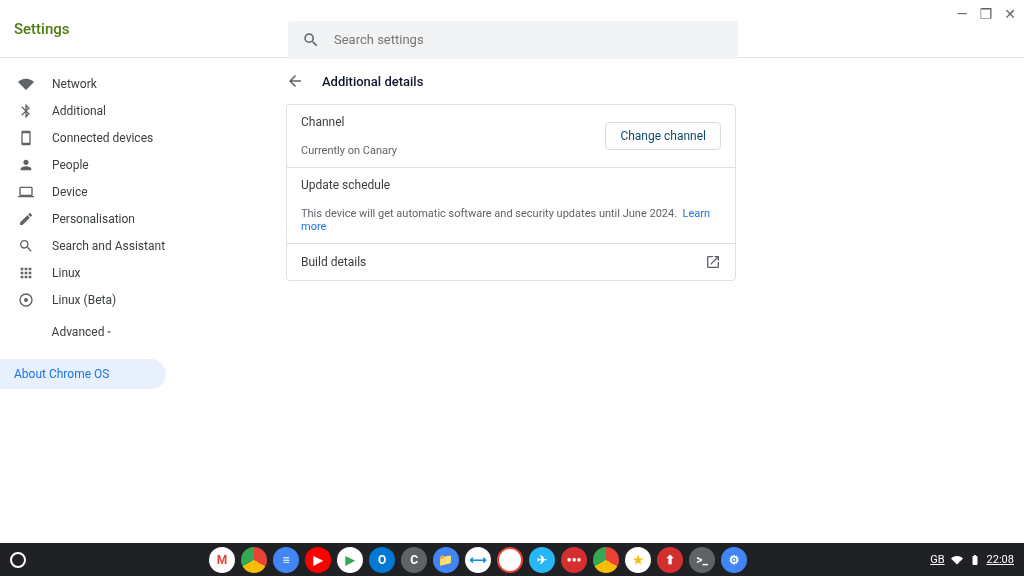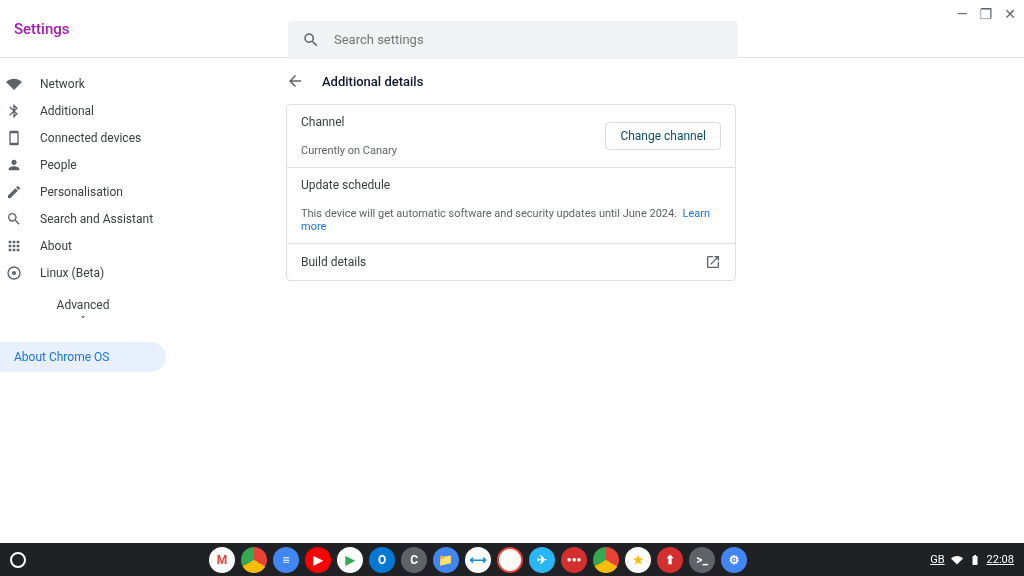--- a/index.html
+++ b/index.html
@@ -2,31 +2,31 @@
 <html><head>
   <meta charset="utf-8">
   <style>
     * { margin: 0; padding: 0; box-sizing: border-box; font-family: 'Roboto', Arial, sans-serif; }
     body { width: 1024px; height: 576px; overflow: hidden; background: #fff; position: relative; }
     
     .window-controls { position: absolute; top: 6px; right: 8px; display: flex; gap: 12px; z-index: 100; }
     .window-controls span { color: #5f6368; cursor: pointer; font-size: 14px; }
     
     .header { display: flex; align-items: center; height: 58px; border-bottom: 1px solid #e0e0e0; }
-    .header-title { width: 288px; padding-left: 14px; font-size: 15px; color: #a21caf; font-weight: 500; }
+    .header-title { width: 288px; padding-left: 14px; font-size: 15px; color: #4d7c0f; font-weight: 500; }
     .search-box { flex: 0 0 450px; background: #f1f3f4; border-radius: 4px; height: 38px; display: flex; align-items: center; padding: 0 14px; gap: 14px; margin-top: 22px; }
     .search-box svg { width: 18px; height: 18px; fill: #5f6368; }
     .search-box input { border: none; background: transparent; font-size: 13px; color: #5f6368; flex: 1; outline: none; }
     
     .main { display: flex; height: calc(100% - 58px - 33px); }
     
     .sidebar { width: 166px; padding-top: 12px; }
-    .sidebar-item { display: flex; align-items: center; height: 27px; padding-left: 6px; gap: 18px; color: #3c4043; font-size: 12px; cursor: pointer; }
+    .sidebar-item { display: flex; align-items: center; height: 27px; padding-left: 18px; gap: 18px; color: #3c4043; font-size: 12px; cursor: pointer; }
     .sidebar-item svg { width: 16px; height: 16px; fill: #5f6368; }
-    .sidebar-section { display: flex; align-items: center; justify-content: flex-end; padding: 12px 14px; font-size: 12px; color: #3c4043; cursor: pointer; flex-direction: column; }
+    .sidebar-section { display: flex; align-items: center; justify-content: center; padding: 12px 14px; font-size: 12px; color: #3c4043; cursor: pointer; }
     .sidebar-about { background: #e8f0fe; color: #1a73e8; border-radius: 0 15px 15px 0; padding: 8px 14px; font-size: 12px; cursor: pointer; margin-top: 8px; }
     
     .content { flex: 1; padding-left: 120px; }
     .content-inner { width: 450px; }
     .content-header { display: flex; align-items: center; gap: 18px; padding: 14px 0; }
     .content-header svg { width: 18px; height: 18px; fill: #5f6368; cursor: pointer; }
     .content-header-title { font-size: 13px; color: #0f172a; font-weight: 500; }
     
     .card { border: 1px solid #e0e0e0; border-radius: 4px; }
     .card-row { padding: 10px 14px; display: flex; justify-content: space-between; align-items: center; border-bottom: 1px solid #e0e0e0; }
@@ -85,35 +85,41 @@
       <span>Connected devices</span>
     </div>
     <div class="sidebar-item">
       <svg viewBox="0 0 24 24">
           <path d="M12 12c2.21 0 4-1.79 4-4s-1.79-4-4-4-4 1.79-4 4 1.79 4 4 4zm0 2c-2.67 0-8 1.34-8 4v2h16v-2c0-2.66-5.33-4-8-4z"></path>
         </svg>
       <span>People</span>
     </div>
     <div class="sidebar-item">
       <svg viewBox="0 0 24 24">
+          <path d="M20 18c1.1 0 2-.9 2-2V6c0-1.1-.9-2-2-2H4c-1.1 0-2 .9-2 2v10c0 1.1.9 2 2 2H0v2h24v-2h-4zM4 6h16v10H4V6z"></path>
+        </svg>
+      <span>Device</span>
+    </div>
+    <div class="sidebar-item">
+      <svg viewBox="0 0 24 24">
           <path d="M3 17.25V21h3.75L17.81 9.94l-3.75-3.75L3 17.25zM20.71 7.04a.996.996 0 000-1.41l-2.34-2.34a.996.996 0 00-1.41 0l-1.83 1.83 3.75 3.75 1.83-1.83z"></path>
         </svg>
       <span>Personalisation</span>
     </div>
     <div class="sidebar-item">
       <svg viewBox="0 0 24 24">
           <path d="M15.5 14h-.79l-.28-.27A6.471 6.471 0 0016 9.5 6.5 6.5 0 109.5 16c1.61 0 3.09-.59 4.23-1.57l.27.28v.79l5 4.99L20.49 19l-4.99-5zm-6 0C7.01 14 5 11.99 5 9.5S7.01 5 9.5 5 14 7.01 14 9.5 11.99 14 9.5 14z"></path>
         </svg>
       <span>Search and Assistant</span>
     </div>
     <div class="sidebar-item">
       <svg viewBox="0 0 24 24">
           <path d="M4 8h4V4H4v4zm6 12h4v-4h-4v4zm-6 0h4v-4H4v4zm0-6h4v-4H4v4zm6 0h4v-4h-4v4zm6-10v4h4V4h-4zm-6 4h4V4h-4v4zm6 6h4v-4h-4v4zm0 6h4v-4h-4v4z"></path>
         </svg>
-      <span>About</span>
+      <span>Linux</span>
     </div>
     <div class="sidebar-item">
       <svg viewBox="0 0 24 24">
           <circle cx="12" cy="12" r="9" fill="none" stroke="#5f6368" stroke-width="2"></circle>
           <circle cx="12" cy="12" r="3"></circle>
         </svg>
       <span>Linux (Beta)</span>
     </div>
     <div class="sidebar-section">
       <span>Advanced</span>

